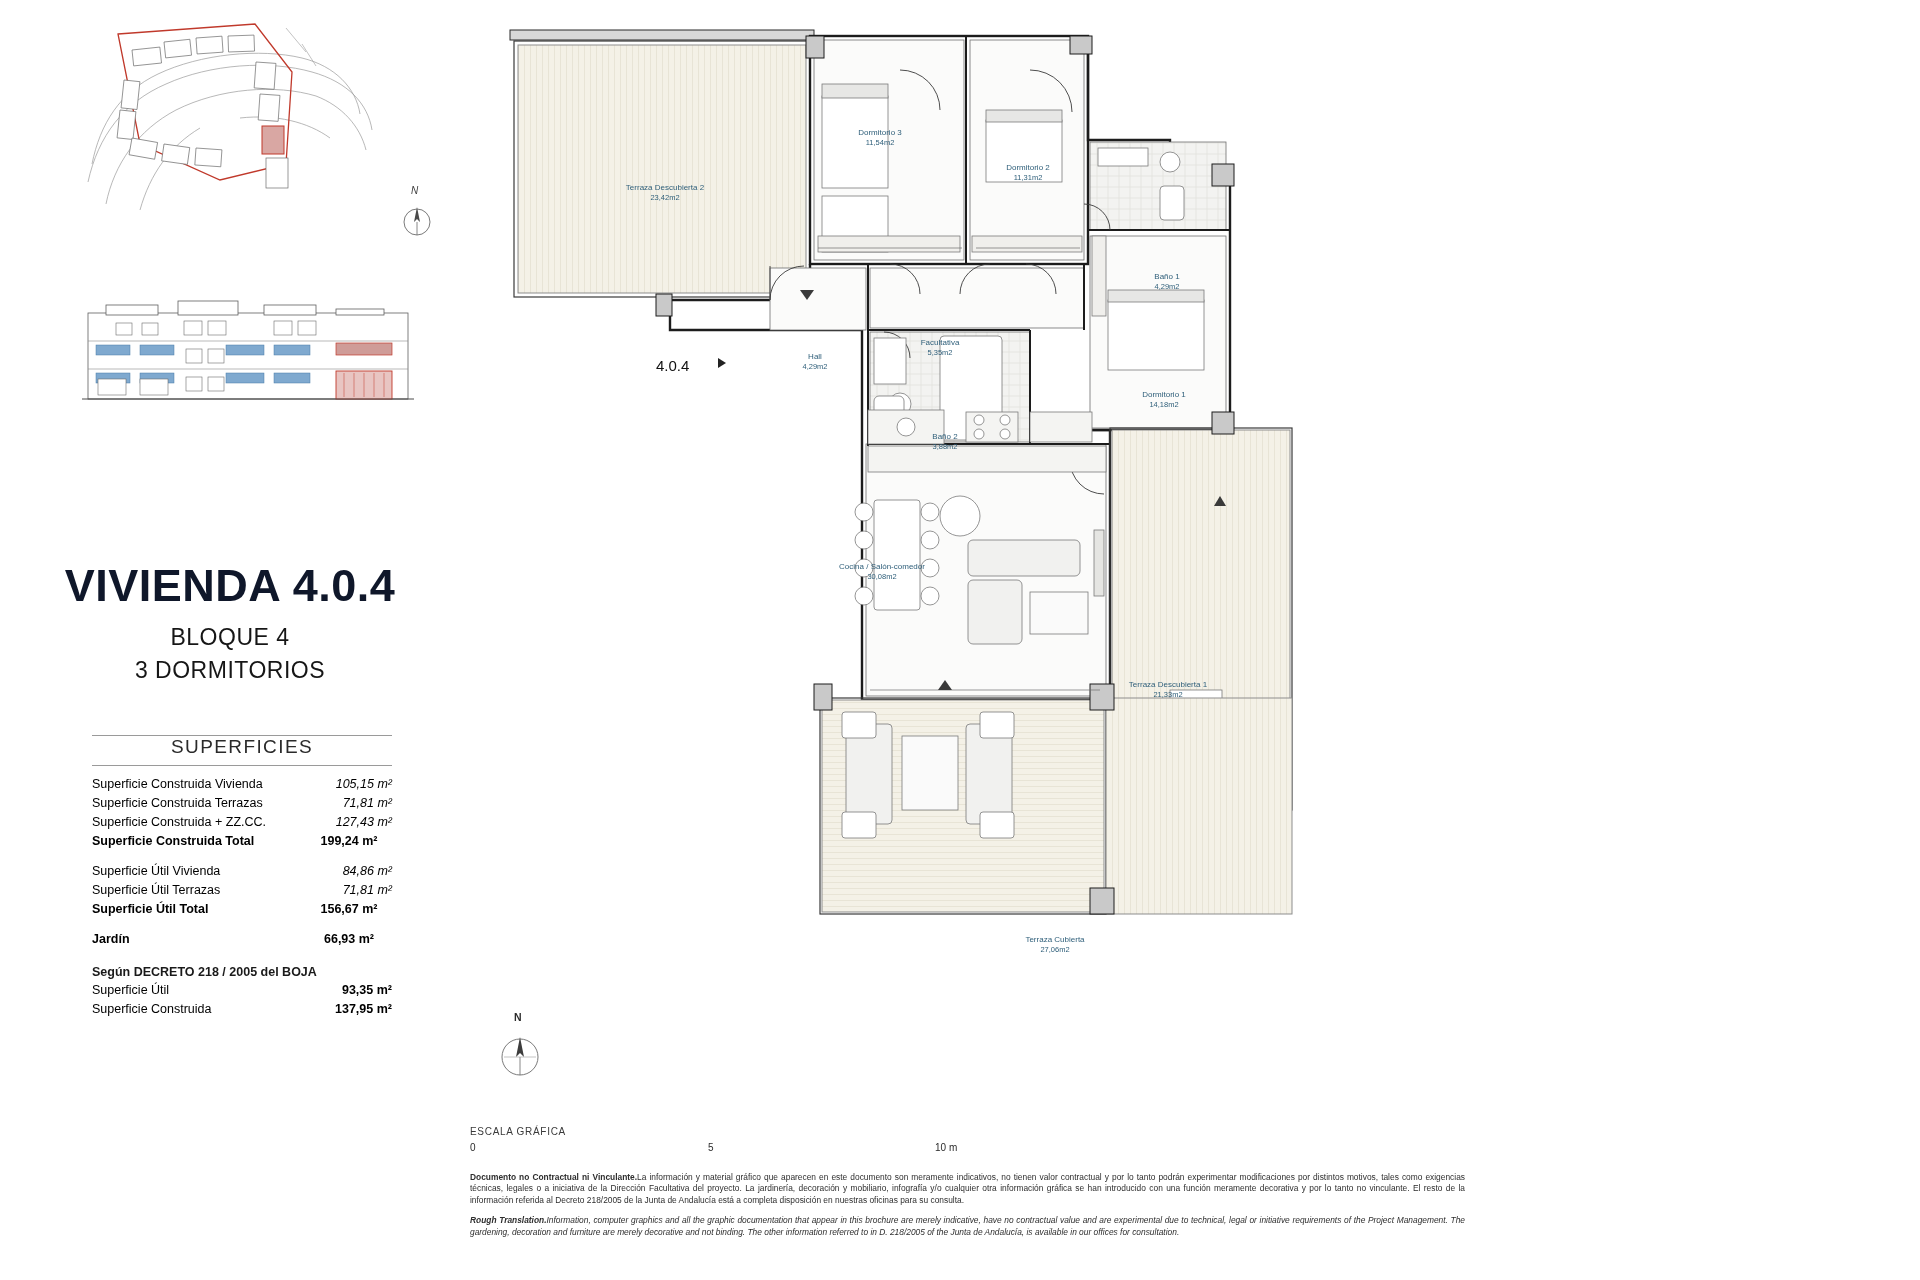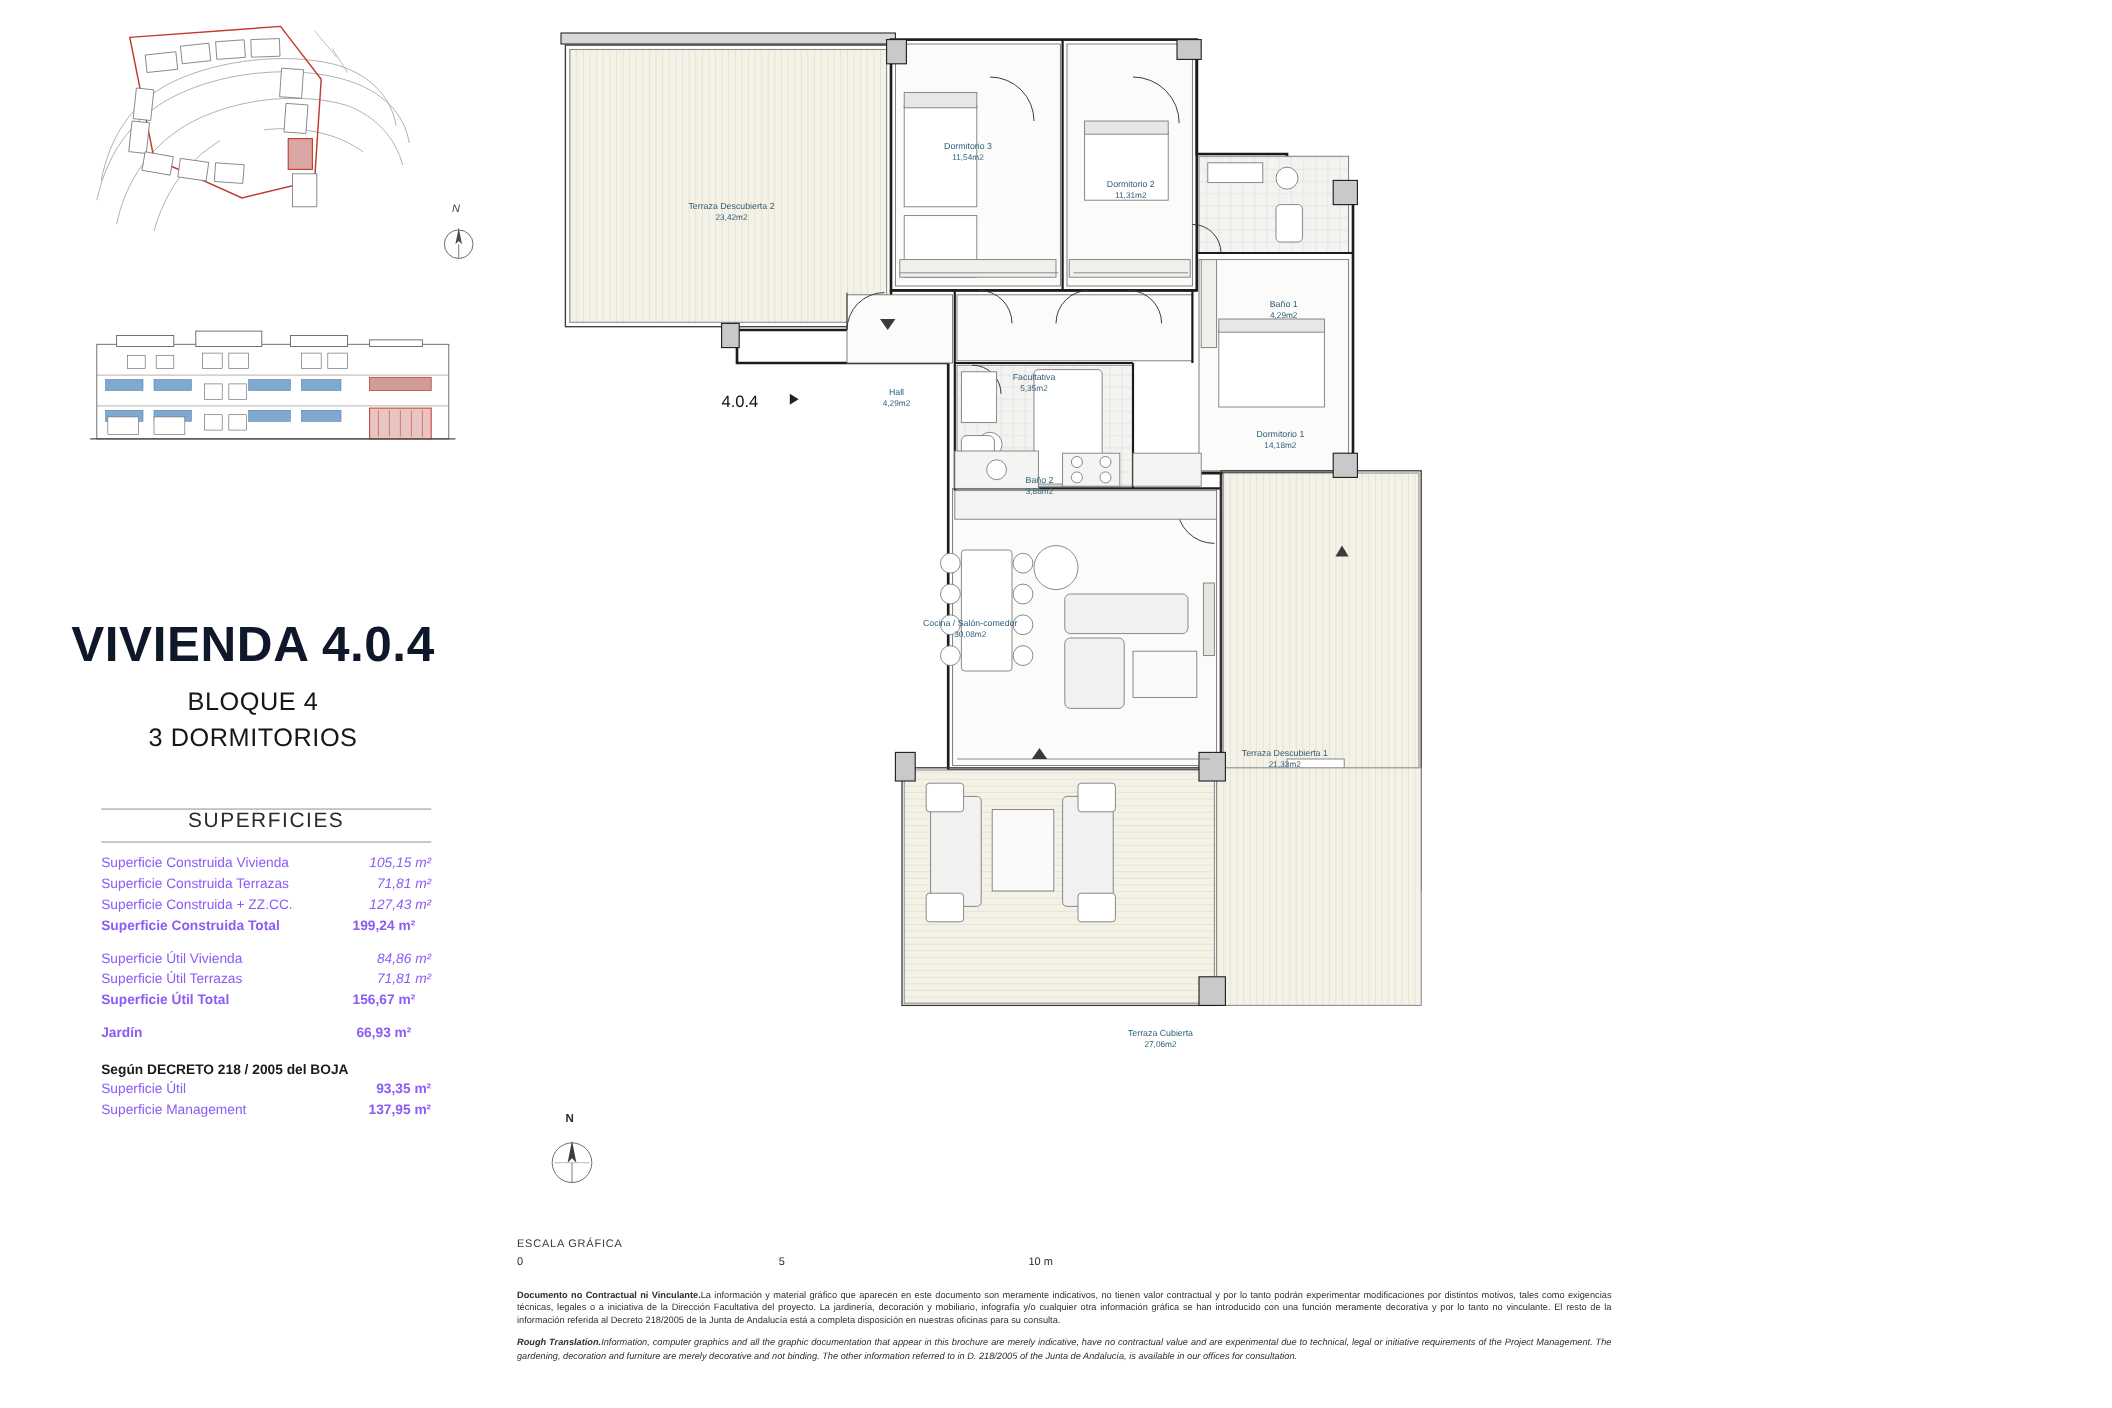--- a/index.html
+++ b/index.html
@@ -105,21 +105,21 @@
   .rule {
     border-top: 1px solid #9a9a9a;
     width: 100%;
     height: 0;
   }
   .srow {
     display: flex;
     justify-content: space-between;
     font-size: 12.5px;
     line-height: 19px;
-    color: #8b5cf6;
+    color: #000000;
   }
   .srow .lbl { font-style: normal; }
   .srow .val { font-style: italic; text-align: right; min-width: 86px; }
   .srow.bold .lbl, .srow.bold .val { font-weight: bold; font-style: normal; text-align: center; }
   .group { margin-top: 11px; }
   .group.first { margin-top: 9px; }
   .decreto-head {
     font-size: 12.5px;
     font-weight: bold;
     margin-top: 16px;
@@ -367,21 +367,21 @@
       </div>
     </div>
 
     <div class="decreto-head">Según DECRETO 218 / 2005 del BOJA</div>
     <div class="group" style="margin-top:0">
       <div class="srow">
         <span class="lbl">Superficie Útil</span>
         <span class="val" style="font-weight:bold;font-style:normal">93,35 m²</span>
       </div>
       <div class="srow">
-        <span class="lbl">Superficie Management</span>
+        <span class="lbl">Superficie Construida</span>
         <span class="val" style="font-weight:bold;font-style:normal">137,95 m²</span>
       </div>
     </div>
   </div>
 </div>
 
 <div class="plan-wrap">
 
   <svg class="plan-svg" width="1450" height="1060" viewBox="0 0 1450 1060" xmlns="http://www.w3.org/2000/svg">
     <defs>

